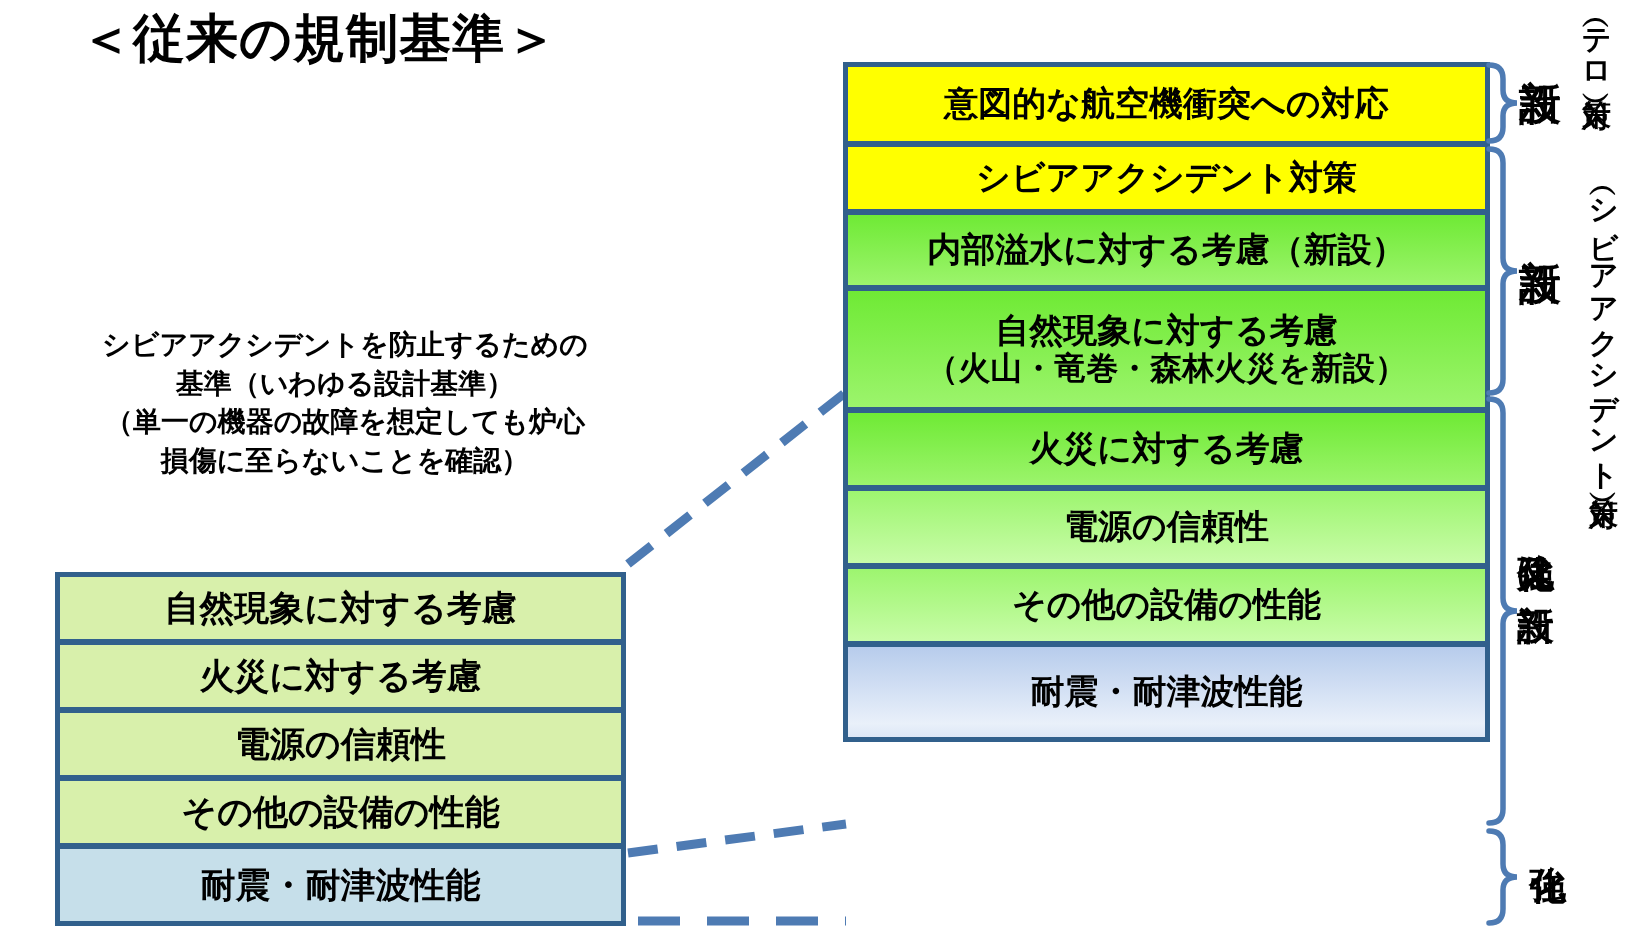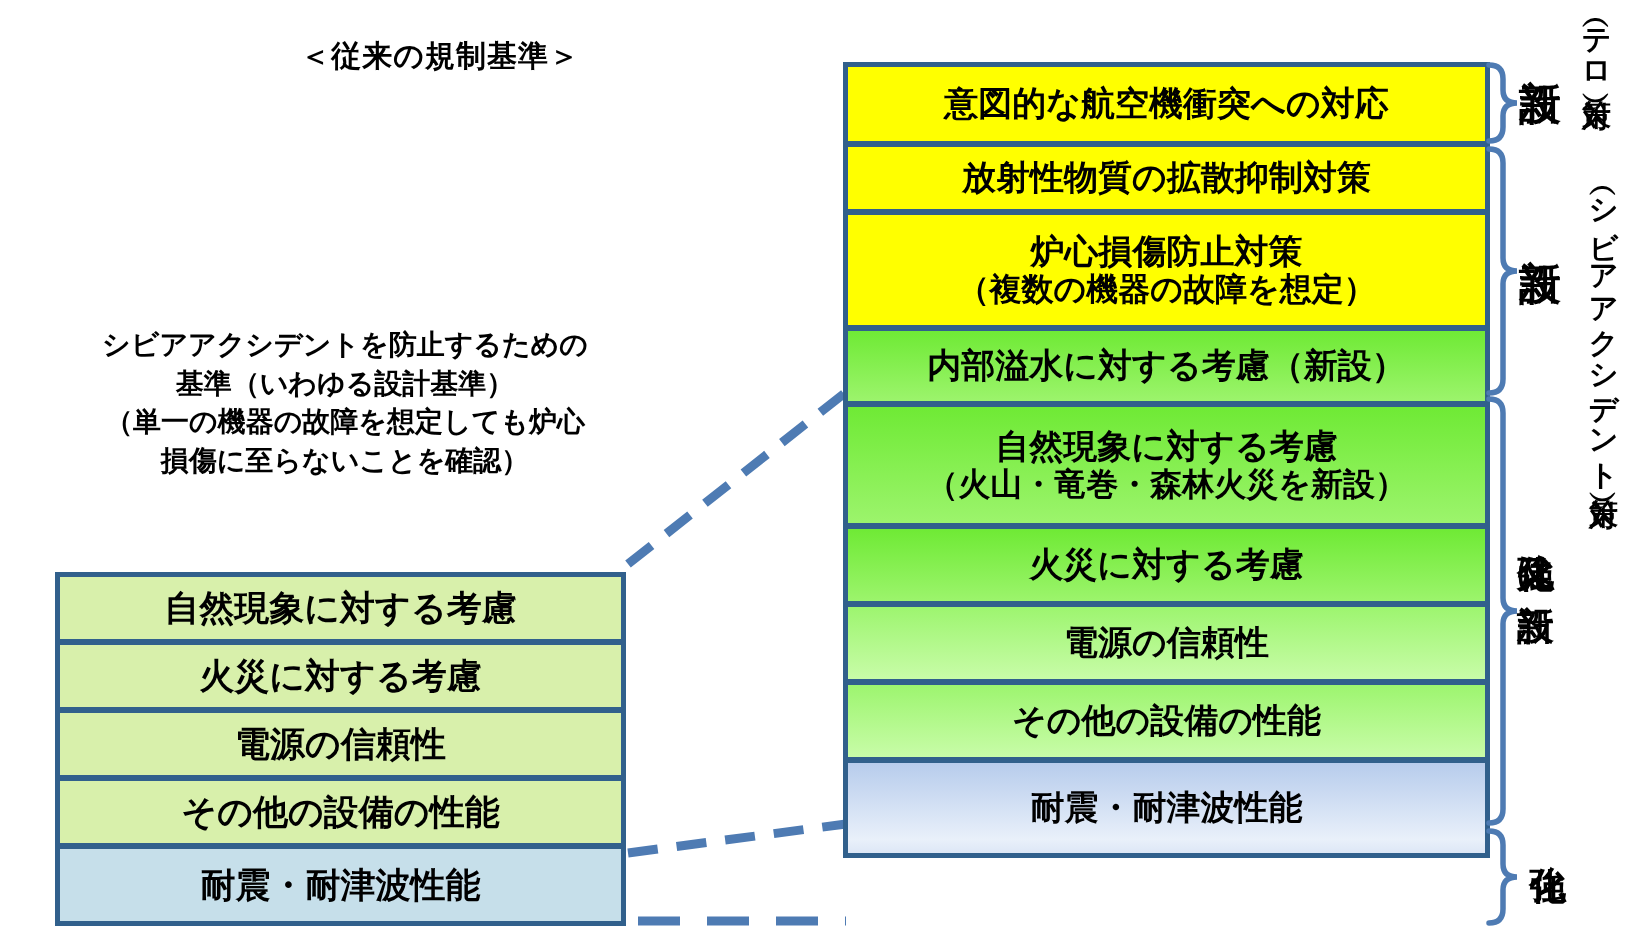--- a/index.html
+++ b/index.html
@@ -2,22 +2,22 @@
 <html><head>
 <meta charset="utf-8">
 <style>
   html,body{margin:0;padding:0;background:#ffffff;}
   .canvas{
     position:relative; width:1641px; height:946px; background:#ffffff;
     font-family:"DejaVu Sans","Liberation Sans",sans-serif;
     color:#000; overflow:hidden;
   }
   .title{
-    position:absolute; top:4px; font-size:30px; font-weight:bold;
-    text-align:right; letter-spacing:1px; white-space:nowrap;margin-top:32px;
+    position:absolute; top:4px; font-size:52px; font-weight:bold;
+    text-align:left; letter-spacing:1px; white-space:nowrap;
   }
   .title.old{ left:80px;  width:500px; }
   .title.new{ left:923px; width:500px; }
   .note{
     position:absolute; left:0px; top:326px; width:690px;
     font-size:28px; font-weight:bold; line-height:1.38;
     text-align:center; white-space:pre-line;
   }
   .stack{ position:absolute; border:5px solid #31608C; }
   .old-stack{ left:55px;  top:572px; width:561px; }
@@ -80,25 +80,21 @@
     <div class="box fill-pale-blue" style="height:72px">
       <span class="main">耐震・耐津波性能</span>
     </div>
   </div>
 
   <div class="stack new-stack">
     <div class="box fill-yellow" style="height:74px">
       <span class="main">意図的な航空機衝突への対応</span>
     </div>
     <div class="box fill-yellow" style="height:62px">
-      <span class="main">放射性物質の拡散抑制対策</span>
-    </div>
-    <div class="box fill-yellow" style="height:110px">
-      <span class="main">炉心損傷防止対策</span>
-      <span class="sub">（複数の機器の故障を想定）</span>
+      <span class="main">シビアアクシデント対策</span>
     </div>
     <div class="box fill-bright-green" style="height:70px">
       <span class="main">内部溢水に対する考慮（新設）</span>
     </div>
     <div class="box fill-bright-green" style="height:116px">
       <span class="main">自然現象に対する考慮</span>
       <span class="sub">（火山・竜巻・森林火災を新設）</span>
     </div>
     <div class="box fill-bright-green" style="height:72px">
       <span class="main">火災に対する考慮</span>

